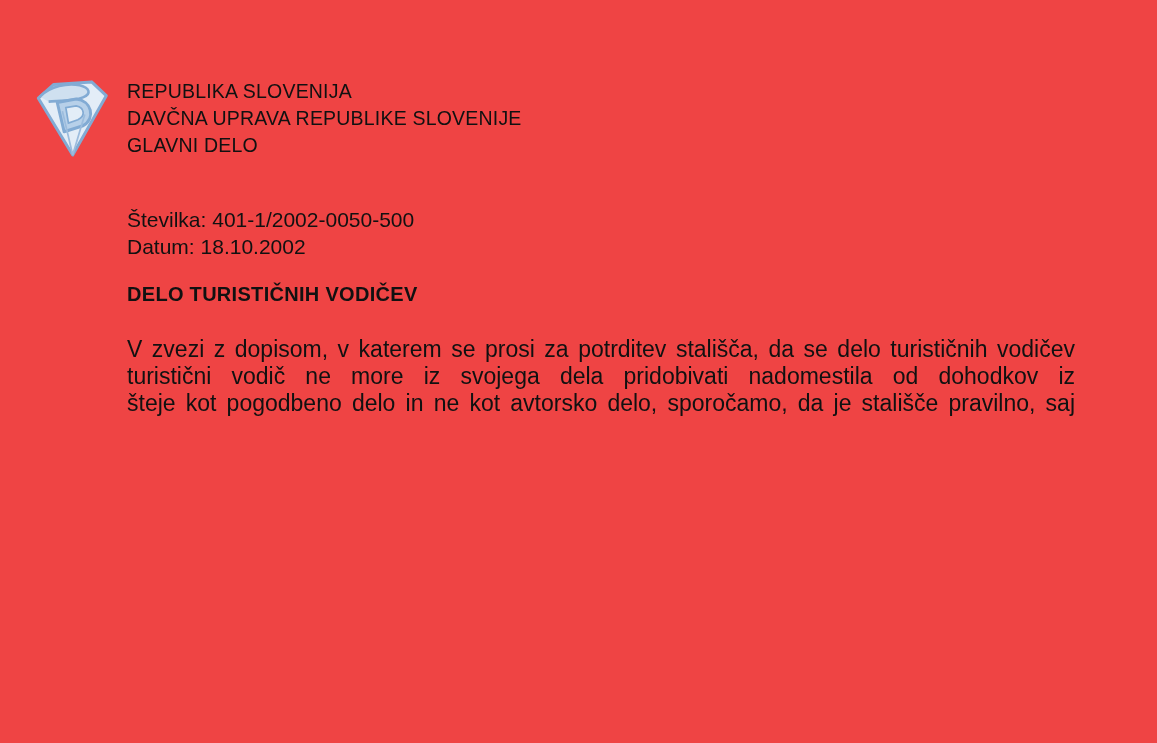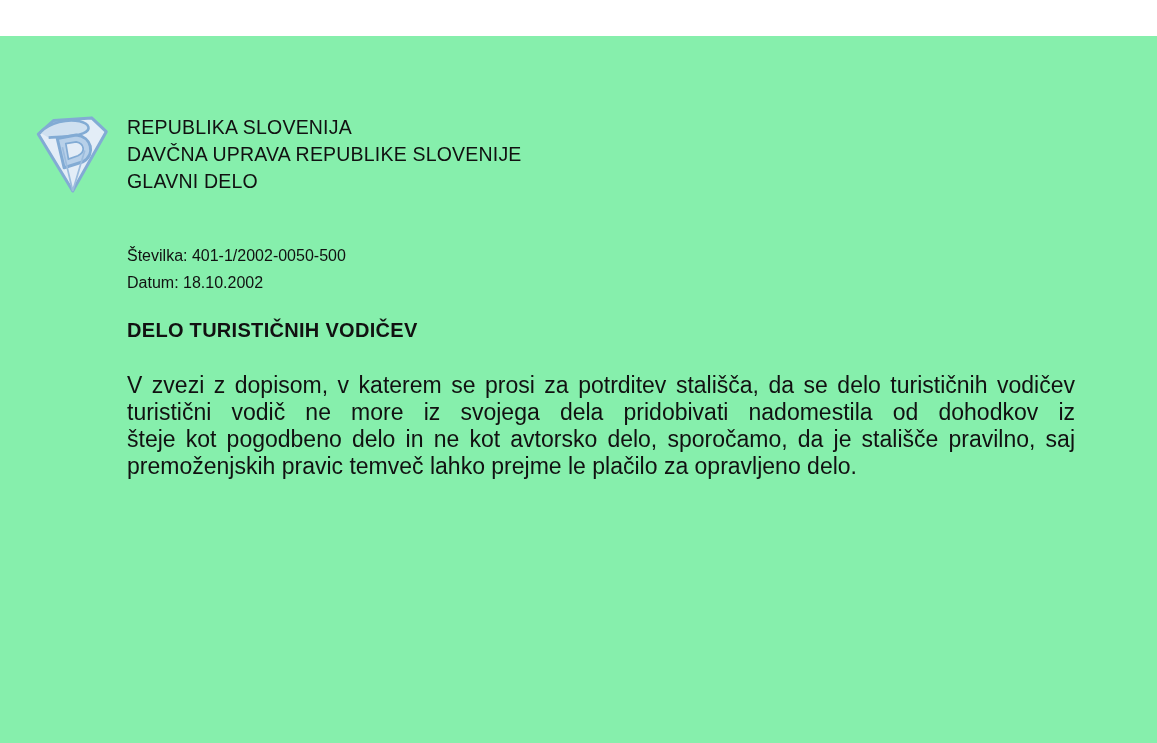--- a/index.html
+++ b/index.html
@@ -8,22 +8,21 @@
     width: 1157px;
     height: 743px;
     position: relative;
     font-family: "Liberation Sans", sans-serif;
     color: #111111;
     overflow: hidden;
   }
   .page {
     position: absolute;
     inset: 0;
-    background: #86efac;
-    margin-top: 36px;
+    background: #ef4444;
   }
   .logo {
     position: absolute;
     left: 28px;
     top: 74px;
     width: 86px;
     height: 88px;
   }
   .logo svg { width: 100%; height: 100%; display: block; }
   .letterhead {
@@ -32,21 +31,21 @@
     top: 78px;
     font-size: 19.5px;
     line-height: 27px;
     letter-spacing: 0.2px;
     white-space: nowrap;
   }
   .refblock {
     position: absolute;
     left: 127px;
     top: 206px;
-    font-size: 16px;
+    font-size: 21px;
     line-height: 27px;
     white-space: nowrap;
   }
   .doc-title {
     position: absolute;
     left: 127px;
     top: 283px;
     width: 948px;
     text-align: left;
     font-size: 20px;
@@ -101,16 +100,15 @@
     <div>Številka: 401-1/2002-0050-500</div>
     <div>Datum: 18.10.2002</div>
   </div>
 
   <div class="doc-title">DELO TURISTIČNIH VODIČEV</div>
 
   <div class="bodytext">
     <div class="line just">V zvezi z dopisom, v katerem se prosi za potrditev stališča, da se delo turističnih vodičev</div>
     <div class="line just">turistični vodič ne more iz svojega dela pridobivati nadomestila od dohodkov iz</div>
     <div class="line just">šteje kot pogodbeno delo in ne kot avtorsko delo, sporočamo, da je stališče pravilno, saj</div>
-    <div class="line">premoženjskih pravic temveč lahko prejme le plačilo za opravljeno delo.</div>
   </div>
 
 </div>
 
 </body></html>

